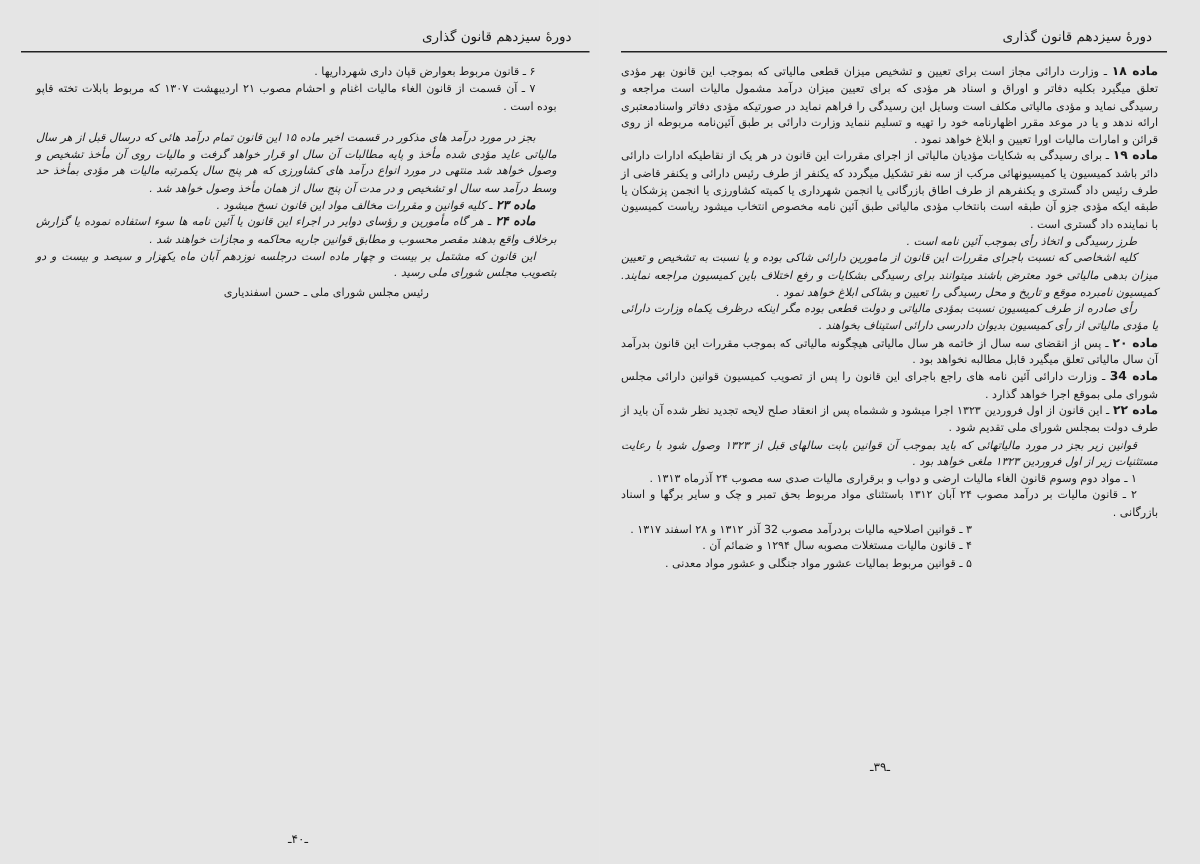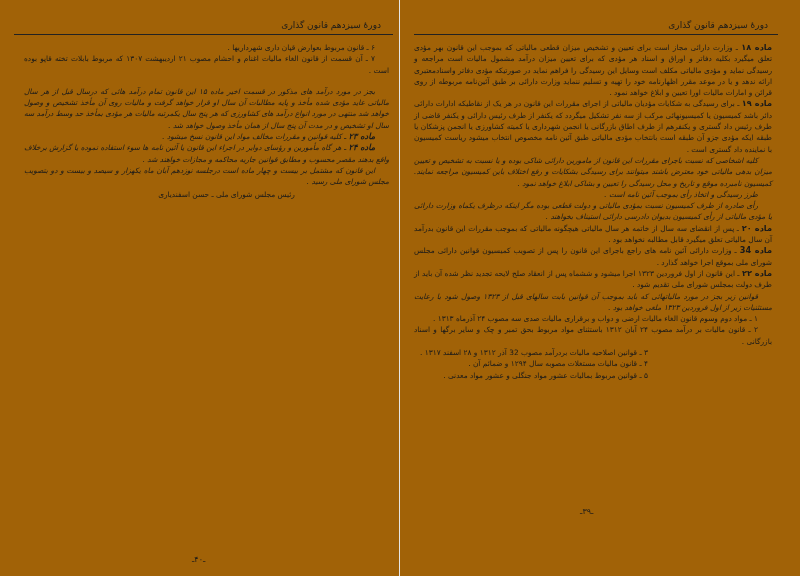--- a/index.html
+++ b/index.html
@@ -6,40 +6,40 @@
     body {
       width: 800px; height: 576px; overflow: hidden;
       background: #ffffff;
       font-family: "DejaVu Sans", sans-serif;
       color: #1a1a1a;
       position: relative;
     }
     .spread { position: absolute; inset: 0; display: flex; }
     .page {
       position: relative; width: 448px; height: 576px;
-      background: #a16207; box-sizing: border-box;
+      background: #e5e5e5; box-sizing: border-box;
     }
     .page.left { border-right: 1px solid #e6e6e6; }
     .running-head {
       position: absolute; top: 20px; height: 14px;
       font-size: 9px; direction: rtl; white-space: nowrap;
     }
     .left .running-head { right: 18px; }
     .right .running-head { right: 32px; }
     .head-rule {
       position: absolute; top: 34px; height: 0;
       border-top: 1.6px solid #222;
     }
     .left .head-rule { left: 14px; right: 6px; }
     .right .head-rule { left: 14px; right: 22px; }
     .body {
       position: absolute; top: 42px; direction: rtl; text-align: justify;
       font-size: 7.4px; line-height: 11.3px;
     }
-    .left .body { left: 24px; right: 10px; }
+    .left .body { left: 24px; right: 28px; }
     .right .body { left: 14px; right: 28px; }
     .para { margin: 0; }
     .indent { text-indent: 14px; font-style: italic; }
     .article-label { font-weight: bold; font-size: 8.2px; }
     .list-item { text-indent: 14px; margin: 0; }
     .gap { height: 10px; }
     .sign-row {
       display: flex; justify-content: center; direction: rtl;
       margin-top: 1px;
     }
@@ -91,22 +91,22 @@
 
     <div class="body">
       <p class="para">
         <span class="article-label">ماده ۱۸</span>
         <span>ـ وزارت دارائی مجاز است برای تعیین و تشخیص میزان قطعی مالیاتی که بموجب این قانون بهر مؤدی تعلق میگیرد بکلیه دفاتر و اوراق و اسناد هر مؤدی که برای تعیین میزان درآمد مشمول مالیات است مراجعه و رسیدگی نماید و مؤدی مالیاتی مکلف است وسایل این رسیدگی را فراهم نماید در صورتیکه مؤدی دفاتر واسنادمعتبری ارائه ندهد و یا در موعد مقرر اظهارنامه خود را تهیه و تسلیم ننماید وزارت دارائی بر طبق آئین‌نامه مربوطه از روی قرائن و امارات مالیات اورا تعیین و ابلاغ خواهد نمود .</span>
       </p>
       <p class="para">
         <span class="article-label">ماده ۱۹</span>
         <span>ـ برای رسیدگی به شکایات مؤدیان مالیاتی از اجرای مقررات این قانون در هر یک از نقاطیکه ادارات دارائی دائر باشد کمیسیون یا کمیسیونهائی مرکب از سه نفر تشکیل میگردد که یکنفر از طرف رئیس دارائی و یکنفر قاضی از طرف رئیس داد گستری و یکنفرهم از طرف اطاق بازرگانی یا انجمن شهرداری یا کمیته کشاورزی یا انجمن پزشکان یا طبقه ایکه مؤدی جزو آن طبقه است بانتخاب مؤدی مالیاتی طبق آئین نامه مخصوص انتخاب میشود ریاست کمیسیون با نماینده داد گستری است .</span>
       </p>
+      <p class="para indent">طرز رسیدگی و اتخاذ رأی بموجب آئین نامه است .</p>
       <p class="para indent">کلیه اشخاصی که نسبت باجرای مقررات این قانون از مامورین دارائی شاکی بوده و یا نسبت به تشخیص و تعیین میزان بدهی مالیاتی خود معترض باشند میتوانند برای رسیدگی بشکایات و رفع اختلاف باین کمیسیون مراجعه نمایند. کمیسیون نامبرده موقع و تاریخ و محل رسیدگی را تعیین و بشاکی ابلاغ خواهد نمود .</p>
-      <p class="para indent">طرز رسیدگی و اتخاذ رأی بموجب آئین نامه است .</p>
       <p class="para indent">رأی صادره از طرف کمیسیون نسبت بمؤدی مالیاتی و دولت قطعی بوده مگر اینکه درظرف یکماه وزارت دارائی یا مؤدی مالیاتی از رأی کمیسیون بدیوان دادرسی دارائی استیناف بخواهند .</p>
       <p class="para">
         <span class="article-label">ماده ۲۰</span>
         <span>ـ پس از انقضای سه سال از خاتمه هر سال مالیاتی هیچگونه مالیاتی که بموجب مقررات این قانون بدرآمد آن سال مالیاتی تعلق میگیرد قابل مطالبه نخواهد بود .</span>
       </p>
       <p class="para">
         <span class="article-label">ماده 34</span>
         <span>ـ وزارت دارائی آئین نامه های راجع باجرای این قانون را پس از تصویب کمیسیون قوانین دارائی مجلس شورای ملی بموقع اجرا خواهد گذارد .</span>
       </p>
       <p class="para">

